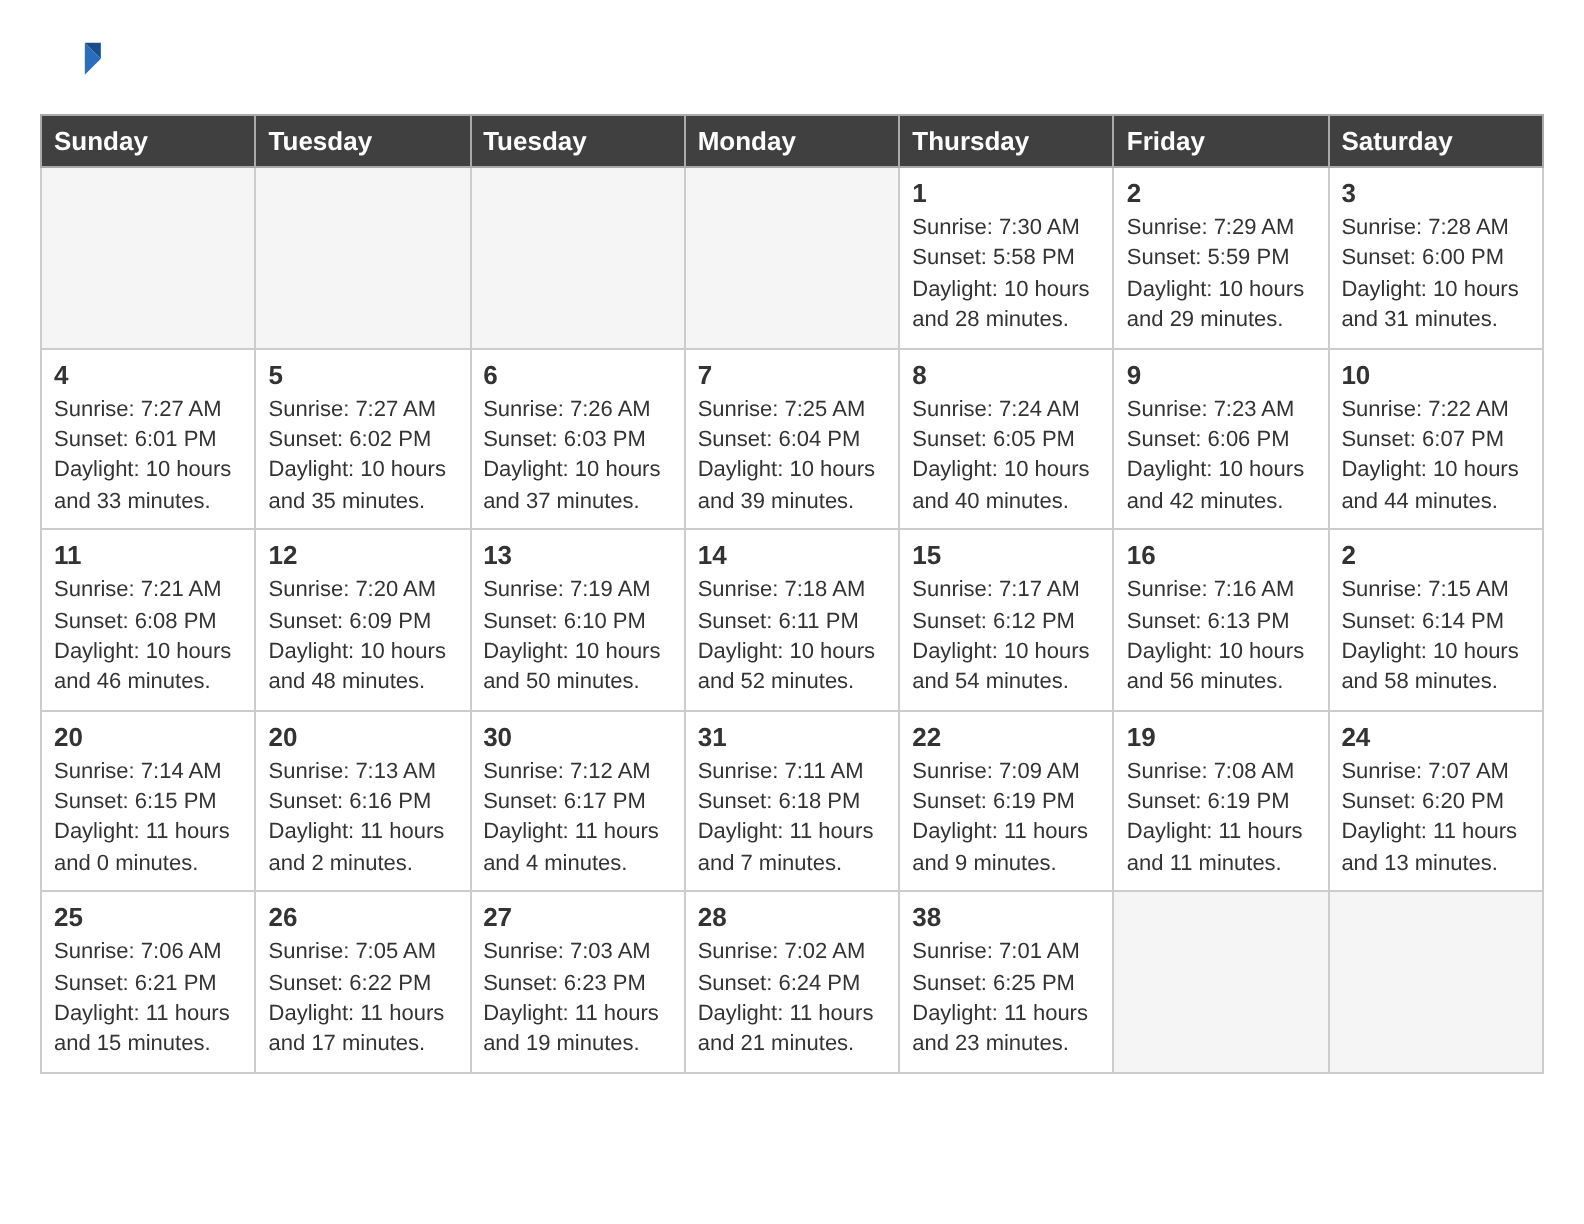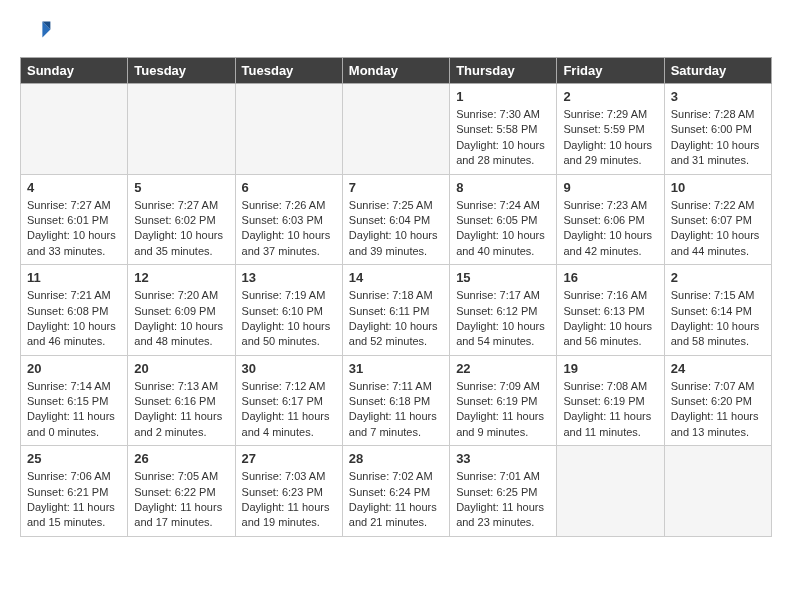--- a/index.html
+++ b/index.html
@@ -174,21 +174,21 @@
           </td>
           <td>
             <div class="day-num">27</div>
             <div class="day-info">Sunrise: 7:03 AM<br>Sunset: 6:23 PM<br>Daylight: 11 hours<br>and 19 minutes.</div>
           </td>
           <td>
             <div class="day-num">28</div>
             <div class="day-info">Sunrise: 7:02 AM<br>Sunset: 6:24 PM<br>Daylight: 11 hours<br>and 21 minutes.</div>
           </td>
           <td>
-            <div class="day-num">33</div>
+            <div class="day-num">38</div>
             <div class="day-info">Sunrise: 7:01 AM<br>Sunset: 6:25 PM<br>Daylight: 11 hours<br>and 23 minutes.</div>
           </td>
           <td class="empty"></td>
           <td class="empty"></td>
         </tr>
       </tbody>
   </table>
 </div>
 
 </body></html>

